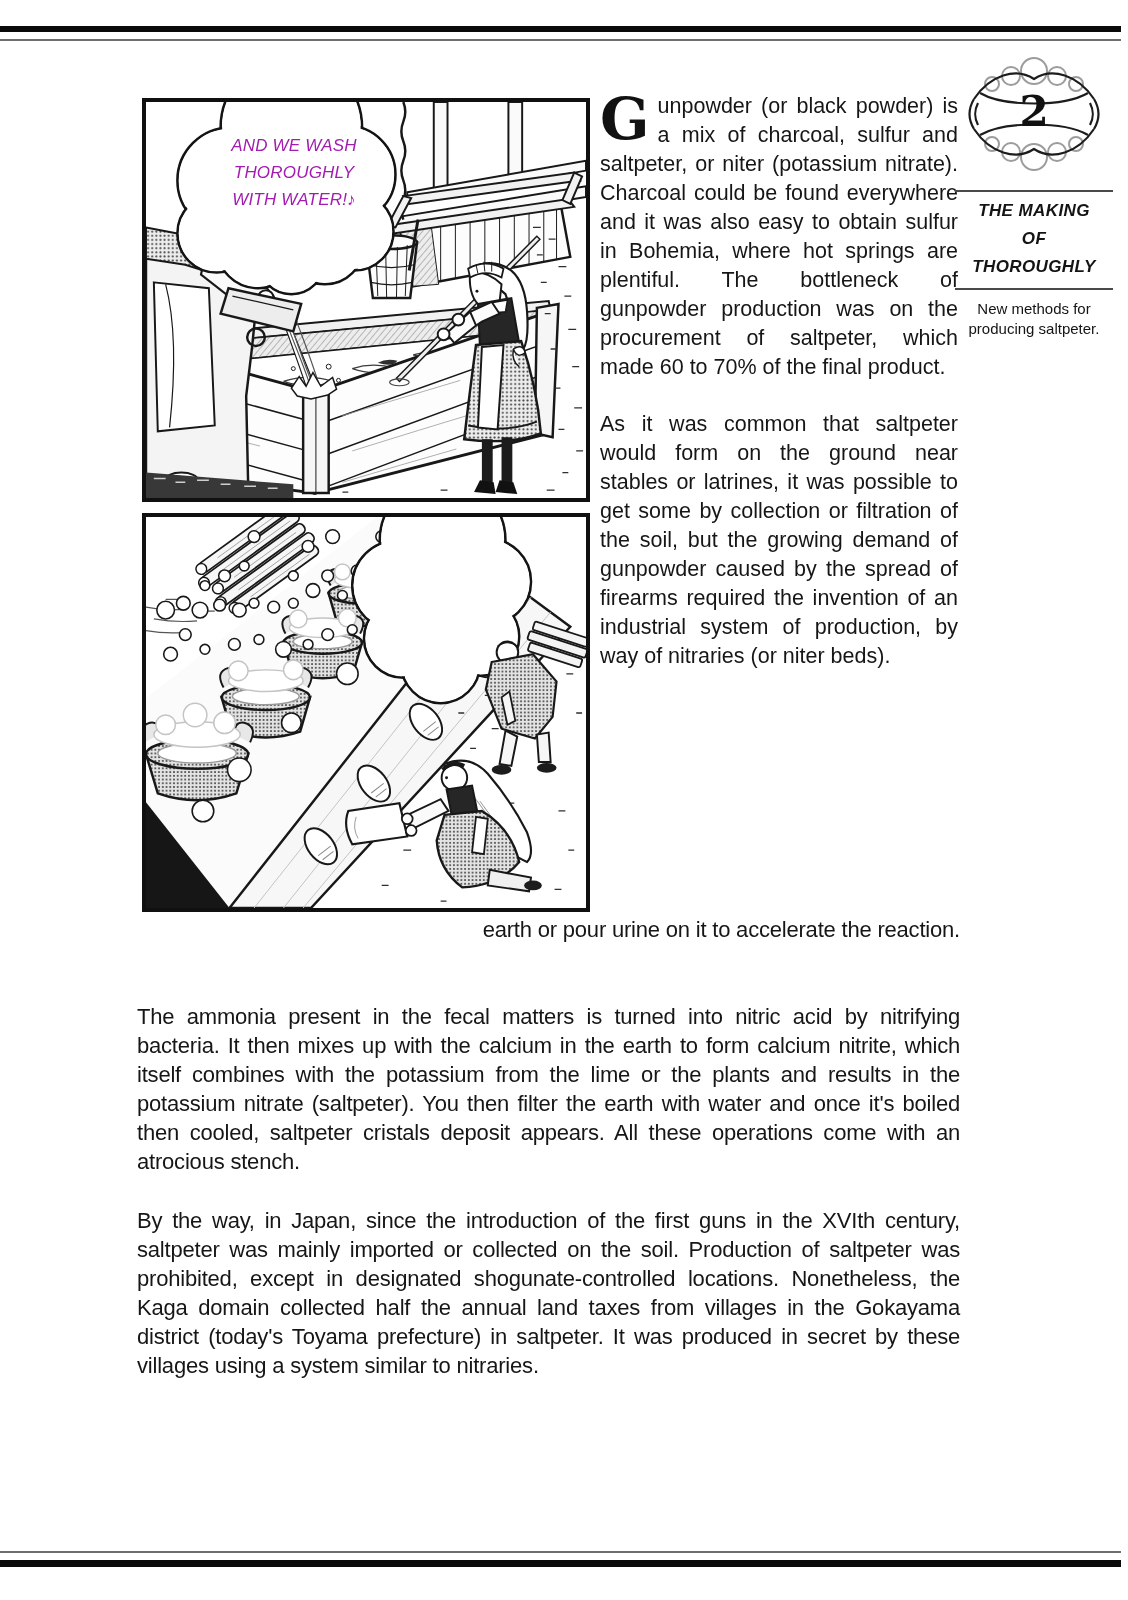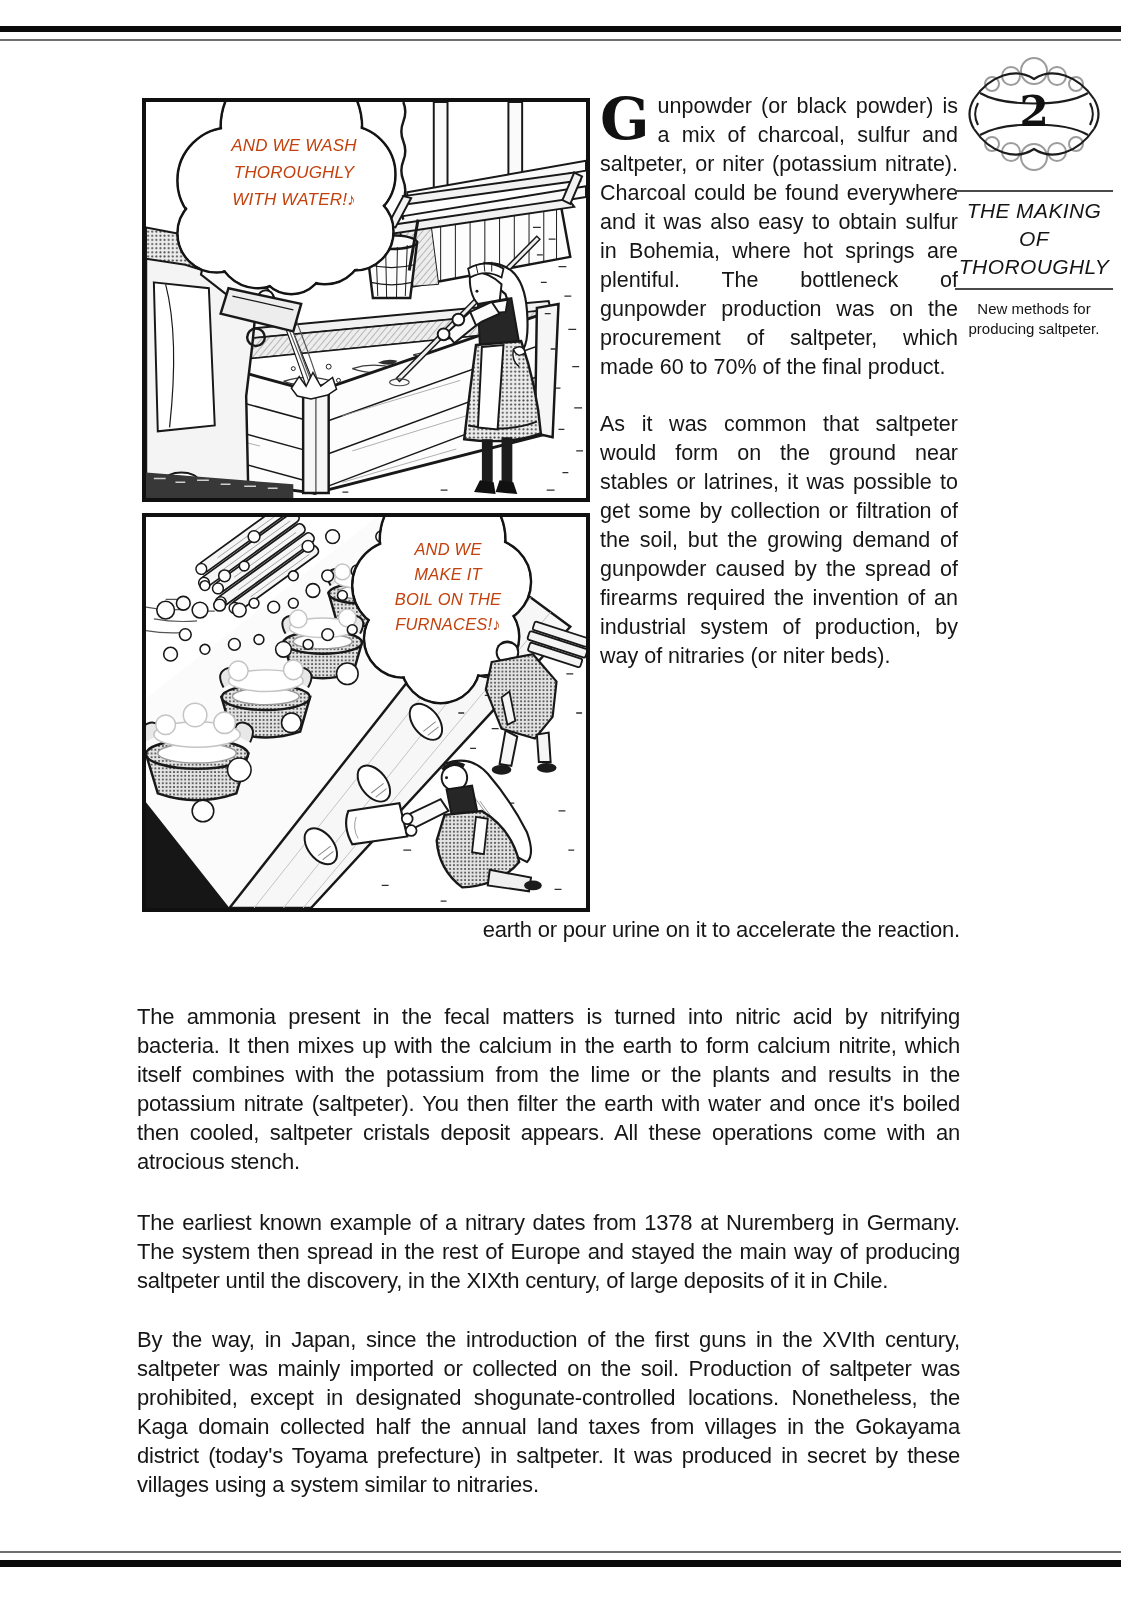--- a/index.html
+++ b/index.html
@@ -10,21 +10,21 @@
   .rule-top-thin{top:39px;height:2px;background:#6e6e6e;}
   .rule-bottom-thin{top:1551px;height:2px;background:#6e6e6e;}
   .rule-bottom-thick{top:1560px;height:7px;background:#0a0a0a;}
 
   .panel{position:absolute;left:142px;width:448px;border:4px solid #101010;box-sizing:border-box;background:#fff;}
   .panel-1{top:98px;height:404px;}
   .panel-2{top:513px;height:399px;}
   .panel svg.art{display:block;width:100%;height:100%;}
 
   .speech{position:absolute;text-align:center;font-style:italic;font-size:17px;line-height:27px;
-          letter-spacing:.2px;color:#c2410c;white-space:nowrap;}
+          letter-spacing:.2px;color:#a21caf;white-space:nowrap;}
   .speech-1{left:73px;top:30px;width:150px;}
   .speech-2{left:232px;top:20px;width:140px;font-size:16.5px;line-height:25px;}
 
   .col{position:absolute;left:600px;top:92px;width:358px;font-size:21.5px;line-height:29px;
        text-align:justify;color:#161616;}
   .col p{margin:0 0 28px 0;}
   .dropcap{float:left;font-family:"DejaVu Serif",serif;font-weight:bold;font-size:58px;
            line-height:50px;margin:2px 8px 0 0;color:#111;}
 
   .full{position:absolute;left:137px;top:915px;width:823px;font-size:22px;line-height:29px;
@@ -34,21 +34,21 @@
   .full .p4{margin-top:58px;}
   .full .p5{margin-top:32px;}
   .full .p6{margin-top:30px;}
 
   .sidebar{position:absolute;left:955px;top:55px;width:158px;text-align:center;color:#141414;}
   .badge{position:relative;width:140px;height:118px;margin:0 auto;}
   .badge-number{position:absolute;left:0;right:0;top:50%;transform:translateY(-55%);
                 font-family:"DejaVu Serif",serif;font-weight:bold;font-size:42px;color:#111;}
   .title-block{margin-top:17px;border-top:2px solid #4a4a4a;border-bottom:2px solid #4a4a4a;
                padding:5px 0 7px 0;}
-  .title-line{font-size:21px;font-style:italic;line-height:28px;letter-spacing:.4px;}
+  .title-line{font-size:17px;font-style:italic;line-height:28px;letter-spacing:.4px;font-weight:bold;}
   .subtitle{margin:9px auto 12px auto;width:140px;font-size:15px;line-height:20px;}
 </style>
 </head>
 <body>
 
 <div class="page">
 
   <div class="rule rule-top-thick"></div>
   <div class="rule rule-top-thin"></div>
 
@@ -376,37 +376,30 @@
       <path d="M340 290 q14 18 26 38 M330 280 q18 24 34 48" stroke="#777" stroke-width=".8" fill="none"></path>
       <circle cx="314" cy="266" r="13" fill="#fff" stroke="#181818" stroke-width="2"></circle>
       <circle cx="306" cy="266" r="1.5" fill="#181818"></circle>
       <path d="M302 258 q10 -10 22 -4" stroke="#181818" stroke-width="4" fill="none"></path>
       <path d="M306 278 L332 274 L338 304 L312 308 Z" fill="#262626" stroke="#181818" stroke-width="2"></path>
       <path d="M304 304 L342 300 Q372 318 380 352 Q360 376 322 378 Q298 360 296 330 Z" fill="url(#p2dot)" stroke="#181818" stroke-width="2.4"></path>
       <path d="M336 306 L348 308 L344 344 L332 342 Z" fill="#fff" stroke="#181818" stroke-width="1.8"></path>
       <path d="M350 360 L392 368 L390 382 L348 376 Z" fill="#f0f0f0" stroke="#181818" stroke-width="2"></path>
       <ellipse cx="394" cy="376" rx="9" ry="5" fill="#1c1c1c"></ellipse>
     </svg>
-    <div class="speech speech-2">
-      <div>AND WE</div>
-      <div>MAKE IT</div>
-      <div>BOIL ON THE</div>
-      <div>FURNACES!♪</div>
-    </div>
   </div>
 
   <div class="col">
     <p><span class="dropcap">G</span><span>unpowder (or black powder) is a mix of charcoal, sulfur and saltpeter, or niter (potassium nitrate). Charcoal could be found everywhere and it was also easy to obtain sulfur in Bohemia, where hot springs are plentiful. The bottleneck of gunpowder production was on the procurement of saltpeter, which made 60 to 70% of the final product.</span></p>
     <p>As it was common that saltpeter would form on the ground near stables or latrines, it was possible to get some by collection or filtration of the soil, but the growing demand of gunpowder caused by the spread of firearms required the invention of an industrial system of production, by way of nitraries (or niter beds).</p>
   </div>
 
   <div class="full">
     <p class="pcont">earth or pour urine on it to accelerate the reaction.</p>
     <p class="p4">The ammonia present in the fecal matters is turned into nitric acid by nitrifying bacteria. It then mixes up with the calcium in the earth to form calcium nitrite, which itself combines with the potassium from the lime or the plants and results in the potassium nitrate (saltpeter). You then filter the earth with water and once it's boiled then cooled, saltpeter cristals deposit appears. All these operations come with an atrocious stench.</p>
-    <p class="p5">The earliest known example of a nitrary dates from 1378 at Nuremberg in Germany. The system then spread in the rest of Europe and stayed the main way of producing saltpeter until the discovery, in the XIXth century, of large deposits of it in Chile.</p>
     <p class="p6">By the way, in Japan, since the introduction of the first guns in the XVIth century, saltpeter was mainly imported or collected on the soil. Production of saltpeter was prohibited, except in designated shogunate-controlled locations. Nonetheless, the Kaga domain collected half the annual land taxes from villages in the Gokayama district (today's Toyama prefecture) in saltpeter. It was produced in secret by these villages using a system similar to nitraries.</p>
   </div>
 
   <div class="sidebar">
     <div class="badge">
       <svg width="140" height="118" viewBox="0 0 140 118">
         <g fill="none" stroke="#9c9c9c" stroke-width="2">
           <circle cx="70" cy="16" r="13"></circle>
             <circle cx="47" cy="21" r="9"></circle>
             <circle cx="93" cy="21" r="9"></circle>

